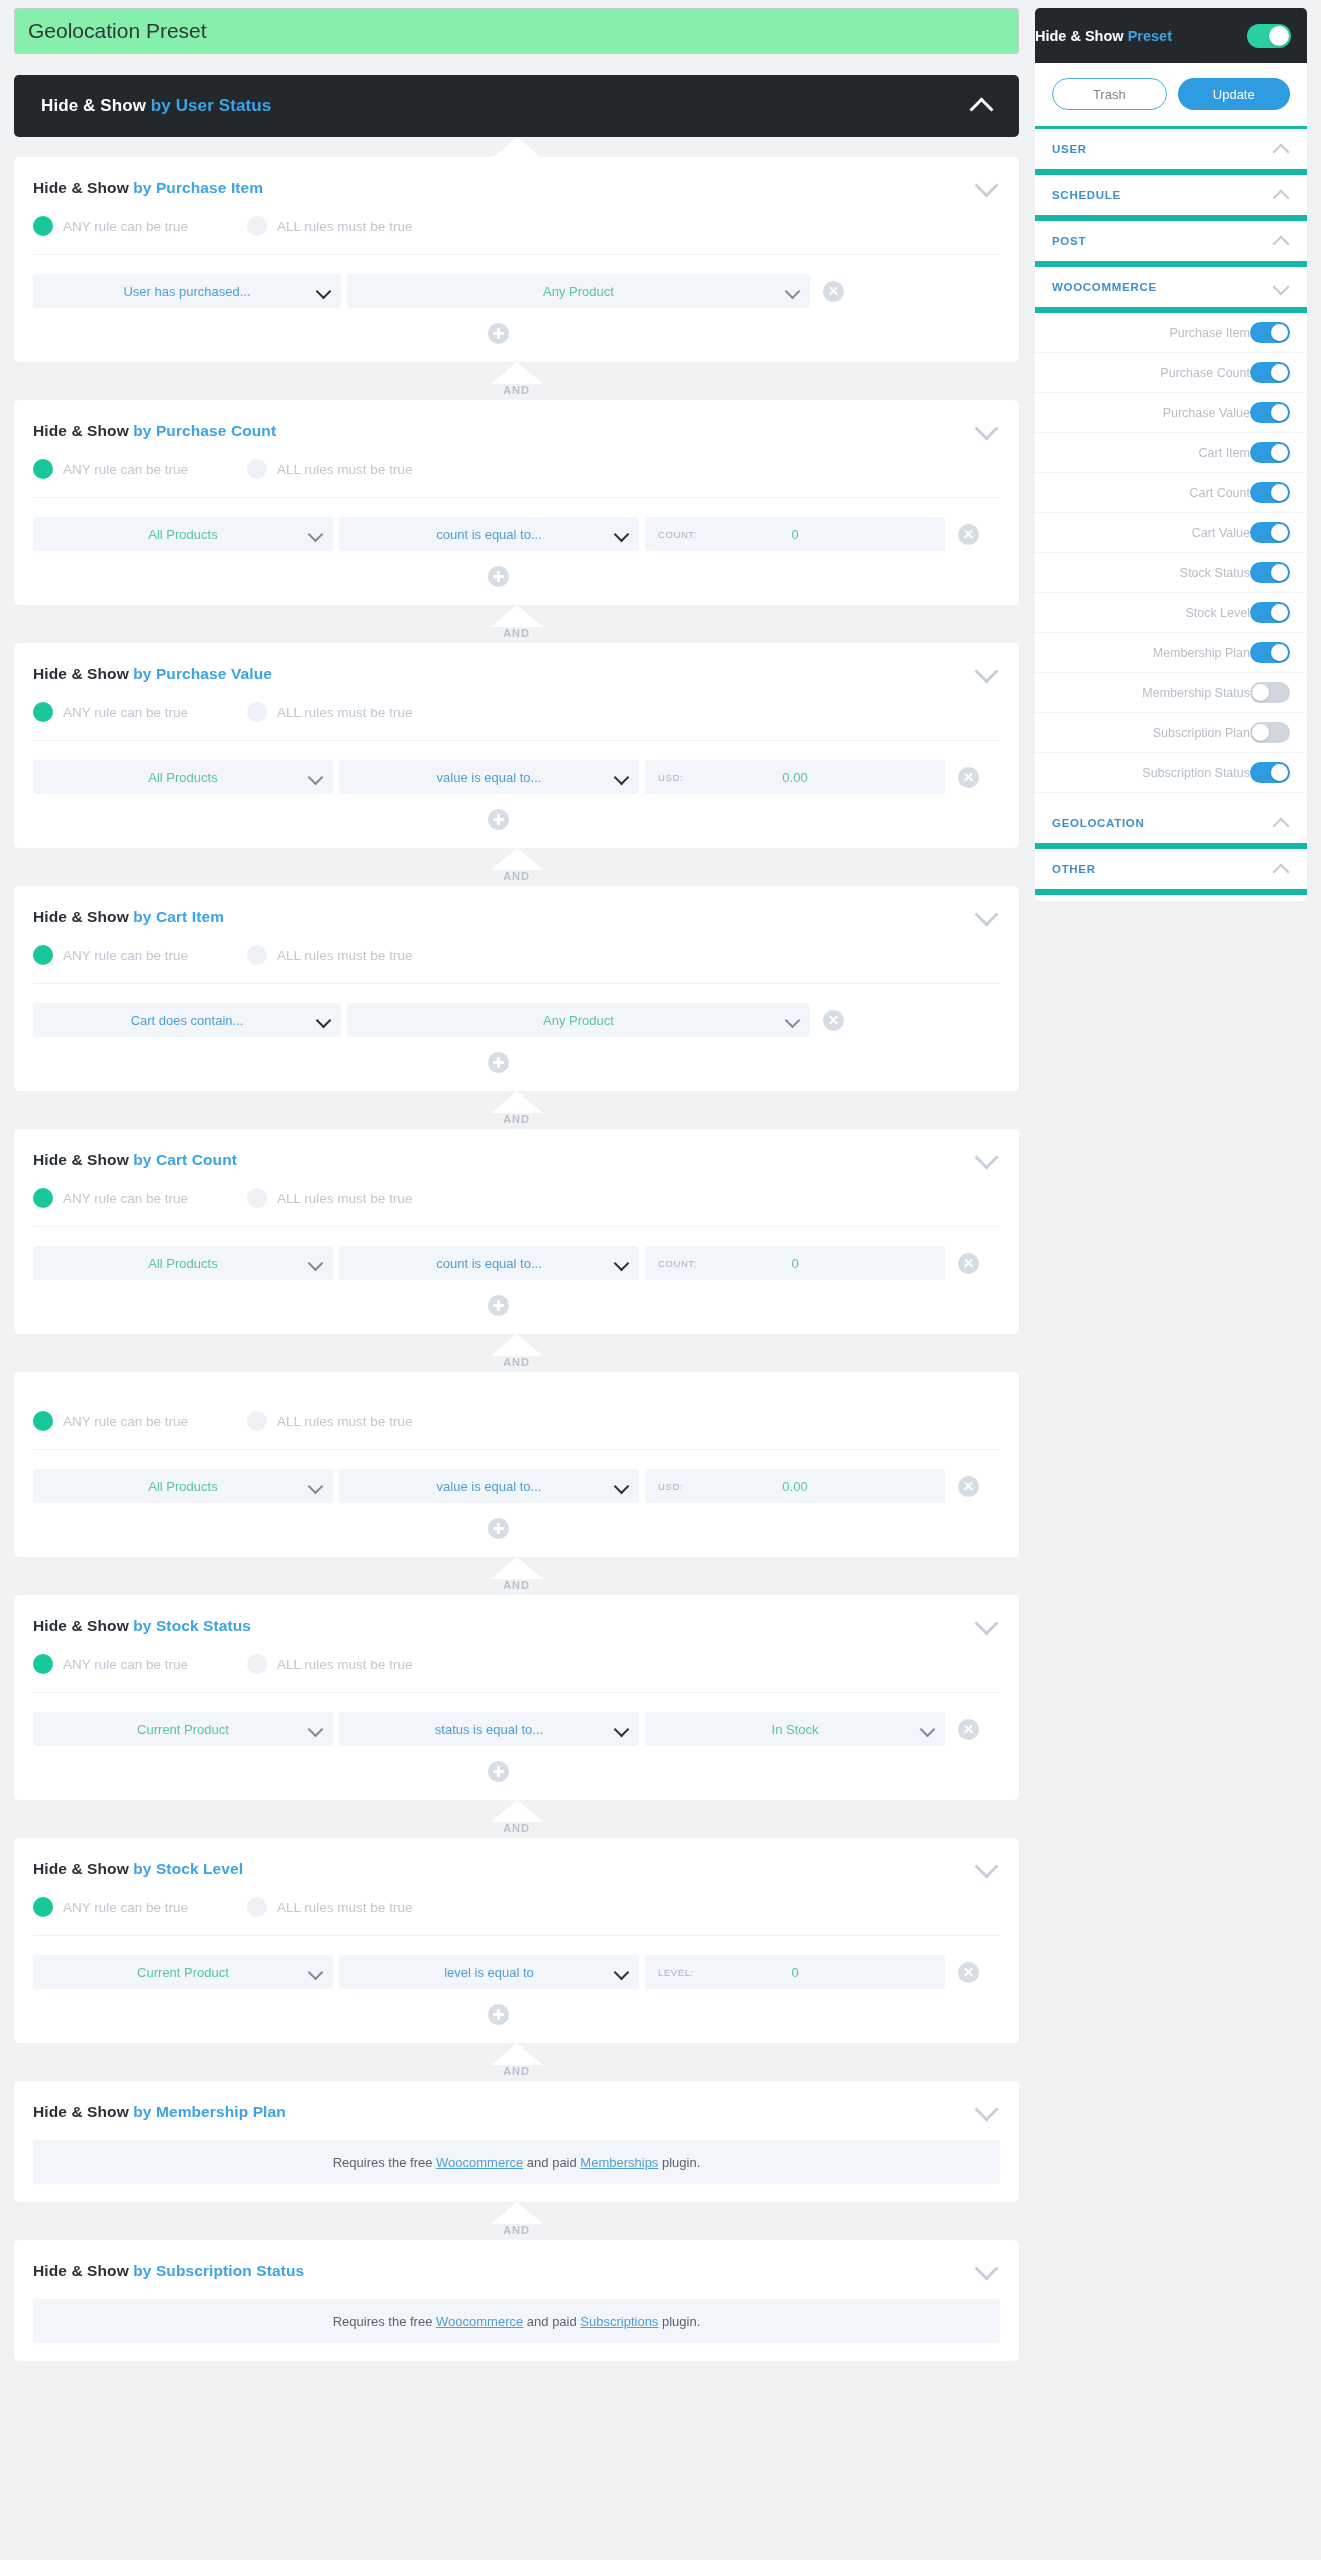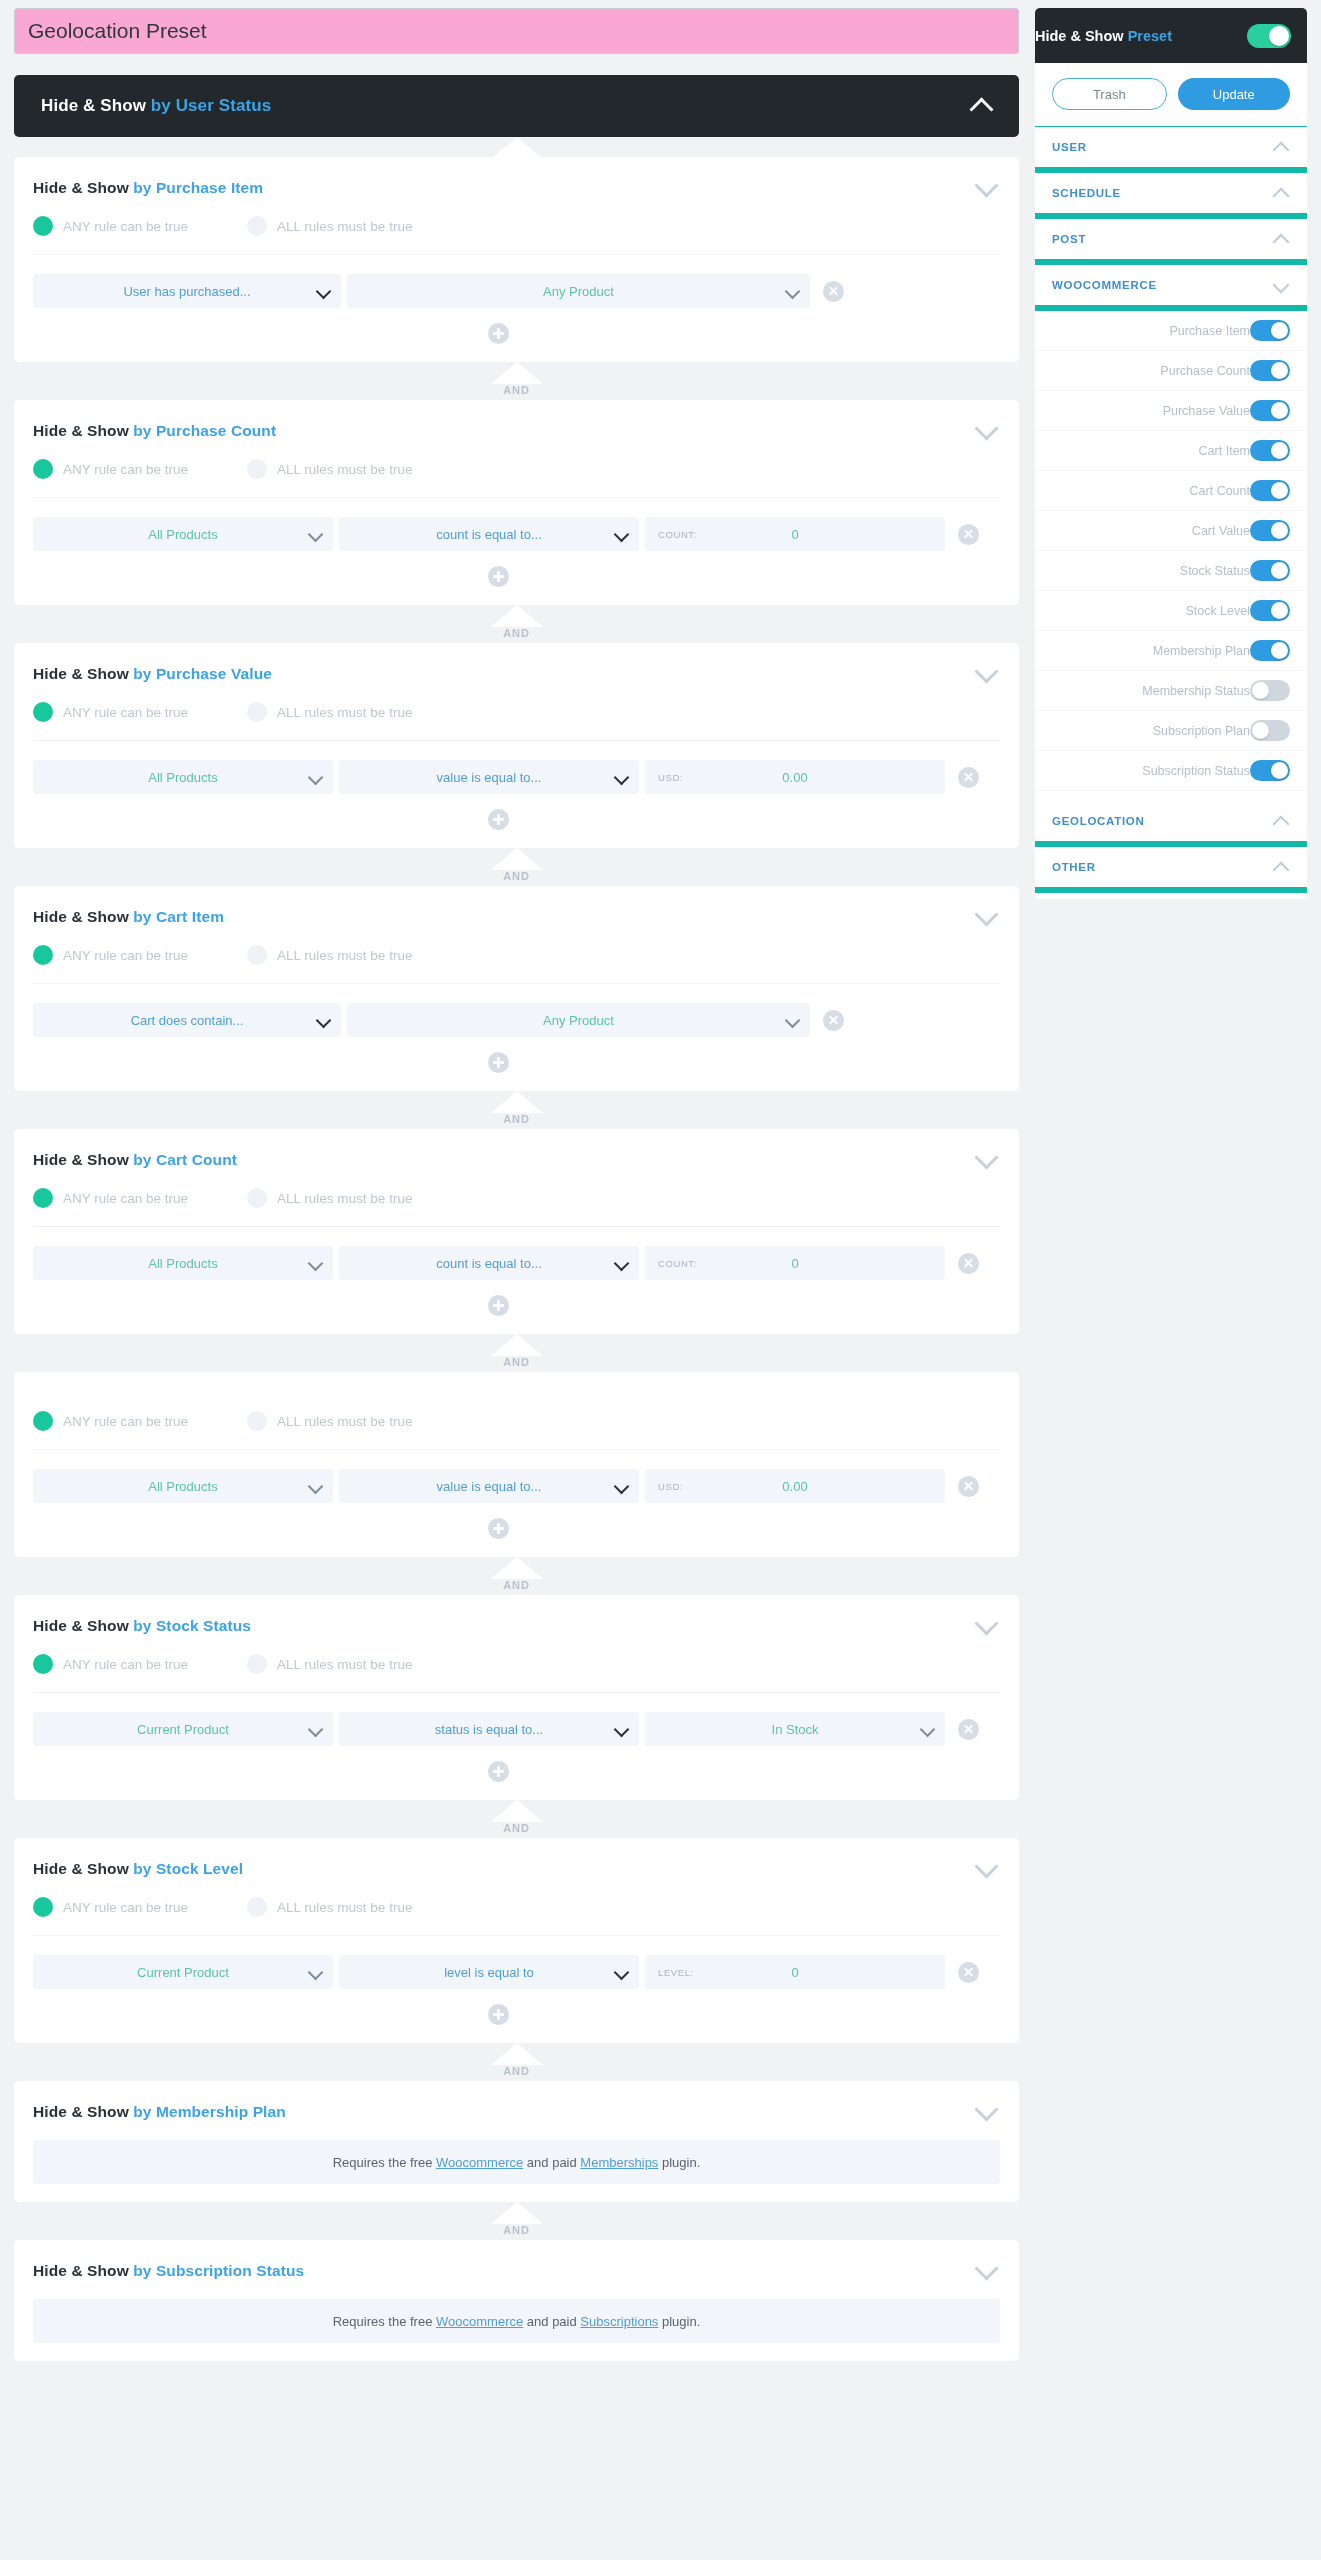--- a/index.html
+++ b/index.html
@@ -21,21 +21,21 @@
 
   
   .left-col {
     width: 1035px;
     padding: 0 16px 0 14px;
   }
 
   .title-input {
     width: 100%;
     height: 46px;
-    background: #f9a8d4;
+    background: #86efac;
     border: 1px solid #c9cdd3;
     border-radius: 3px;
     font-size: 21px;
     color: #32373c;
     padding: 0 13px;
     font-family: "Liberation Sans", sans-serif;
     outline: none;
     display: block;
   }
 
@@ -303,21 +303,21 @@
   .side-body {
     background: #ffffff;
     border-radius: 0 0 5px 5px;
     padding: 0 0 6px 0;
   }
   .side-actions {
     display: flex;
     align-items: center;
     gap: 11px;
     padding: 15px 17px 16px 17px;
-    border-bottom: 1px solid #14b8a6;
+    border-bottom: 3px solid #14b8a6;
   }
   .btn {
     height: 32px;
     border-radius: 16px;
     font-size: 13px;
     display: flex;
     align-items: center;
     justify-content: center;
     flex: 1 1 0;
     cursor: pointer;

